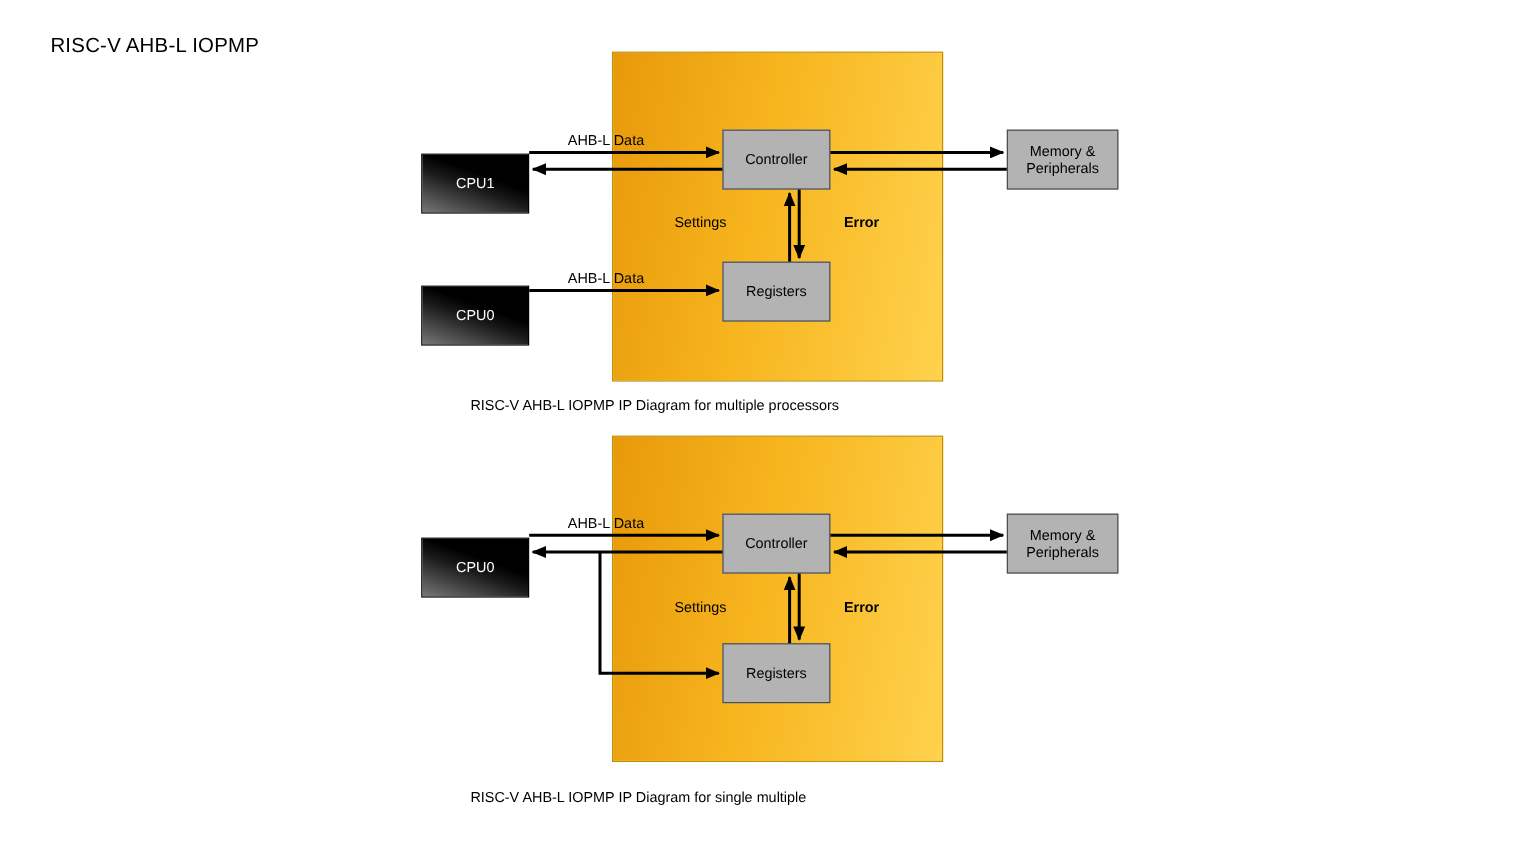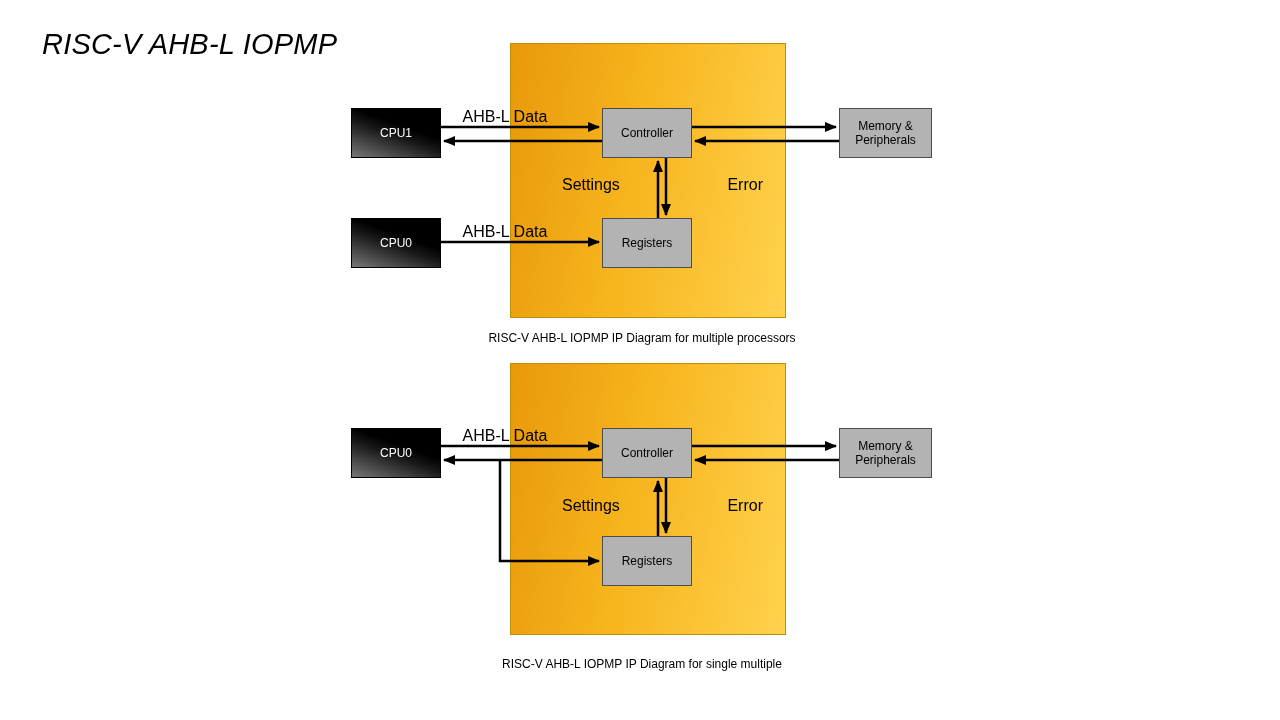--- a/index.html
+++ b/index.html
@@ -1,32 +1,32 @@
 <!DOCTYPE html>
 <html><head>
 <meta charset="utf-8">
 <style>
   * { margin:0; padding:0; box-sizing:border-box; }
   html,body { width:1280px; height:720px; background:#ffffff;
               font-family:"Liberation Sans", sans-serif; color:#000; }
   .stage { position:relative; width:1280px; height:720px; background:#fff; overflow:hidden; }
   .abs { position:absolute; }
-  .title { font-size:29px; letter-spacing:0.2px;font-style:italic; }
+  .title { font-size:17px; letter-spacing:0.2px; }
   .ip-block { background:linear-gradient(100deg,#E8990A 0%,#F7B51E 45%,#FFD24D 100%);
               border:1px solid #BF8F00; }
   .node { display:flex; align-items:center; justify-content:center; text-align:center;
           font-size:12px; line-height:1.2; }
   .node-gray { background:#b3b3b3; border:1px solid #4d4d4d; color:#000; padding:0 6px; }
   .node-cpu  { background:linear-gradient(200deg,#000 38%,#1a1a1a 55%,#777 100%);
-               border:1px solid #000; color:#fff; }
-  .lbl { font-size:16px; line-height:14px; white-space:nowrap; }
+               border:1px solid #000; color:#fff;margin-top:20px; }
+  .lbl { font-size:12px; line-height:14px; white-space:nowrap; }
   .lbl-c { text-align:center; }
   .lbl-r { text-align:left; }
-  .lbl-l { text-align:right; }
-  .caption { font-size:12px; text-align:center; line-height:15px; }
+  .lbl-l { text-align:center;font-weight:bold; }
+  .caption { font-size:12px; text-align:left; line-height:15px; }
   svg.arrows { position:absolute; left:0; top:0; pointer-events:none; }
 </style>
 </head>
 <body>
 
 <div class="stage">
 
   <div class="abs title" style="left:42px; top:28px;">RISC-V AHB-L IOPMP</div>
 
   <div>

